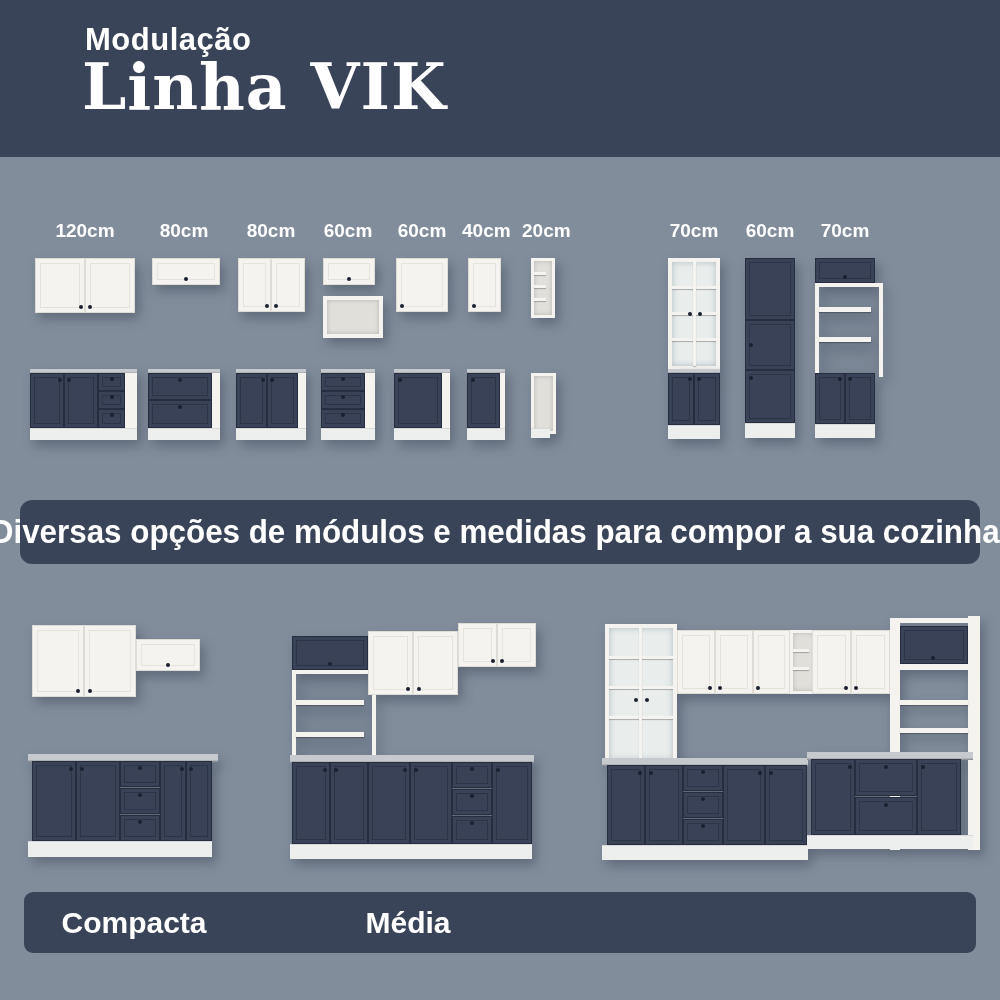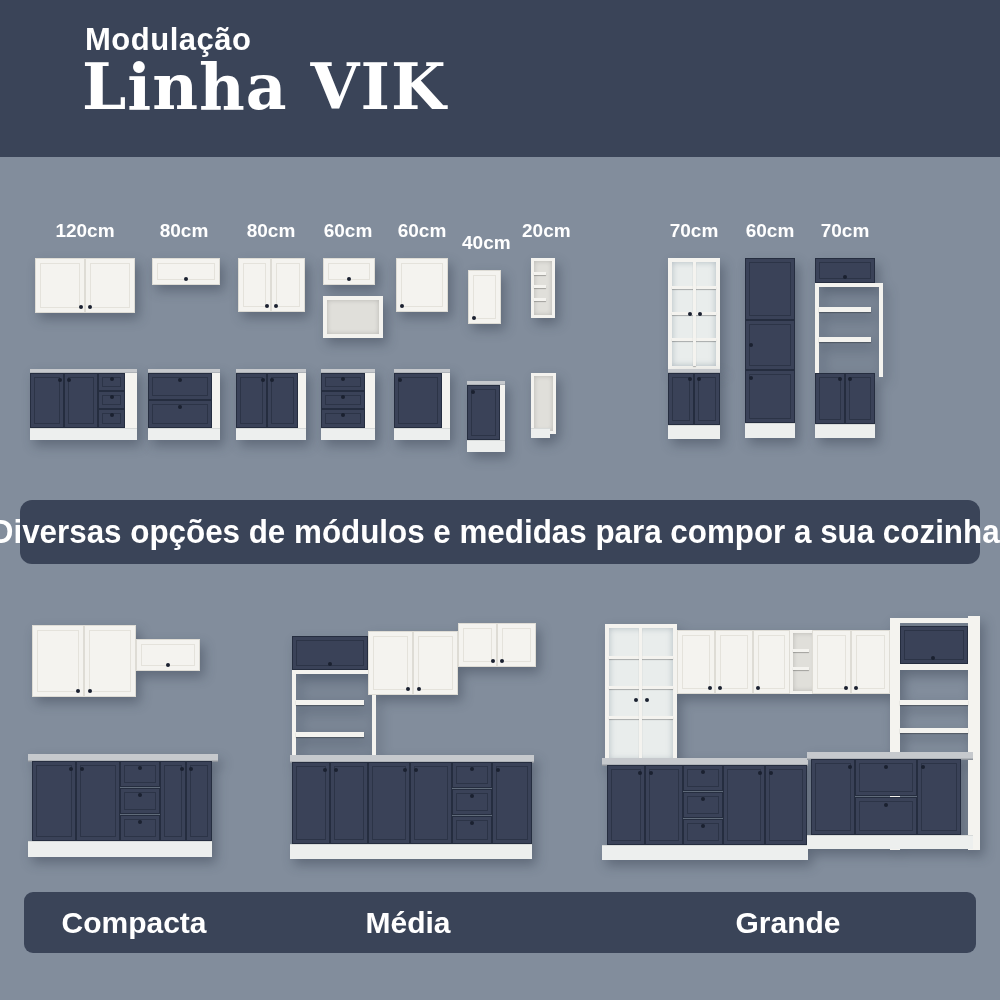--- a/index.html
+++ b/index.html
@@ -168,21 +168,21 @@
       <div class="gb">
         <div class="part counter" style="left:2px;top:171px;width:56px;height:4px"></div>
         <div class="part pn" style="left:2px;top:175px;width:48px;height:55px">
             <div class="knob" style="left:4px;top:5px"></div>
           </div>
         <div class="part white" style="left:50px;top:175px;width:8px;height:55px"></div>
         <div class="part plinth" style="left:2px;top:230px;width:56px;height:12px"></div>
       </div>
     </div>
 
-    <div class="mod" style="left:462px;top:12px;width:44px;height:245px">
+    <div class="mod" style="left:462px;top:0;width:44px;height:245px">
       <div class="mlabel">
           <span>40cm</span>
         </div>
       <div class="gw">
         <div class="part pw" style="left:6px;top:60px;width:33px;height:54px">
             <div class="knob" style="left:4px;top:46px"></div>
           </div>
       </div>
       <div class="gb">
         <div class="part counter" style="left:5px;top:171px;width:38px;height:4px"></div>
@@ -447,16 +447,15 @@
       <div class="part pn" style="left:319px;top:151px;width:44px;height:76px">
           <div class="knob" style="left:4px;top:6px"></div>
         </div>
       <div class="part plinth" style="left:209px;top:227px;width:166px;height:14px"></div>
     </div>
   </div>
 
   <div class="abs bbar">
     <div class="bbl" style="left:304px;width:160px">Média</div>
     <div class="bbl" style="left:15px;width:190px">Compacta</div>
-    <div class="bbl" style="left:674px;width:180px">Grande</div>
   </div>
 
 </div>
 
 </body></html>

